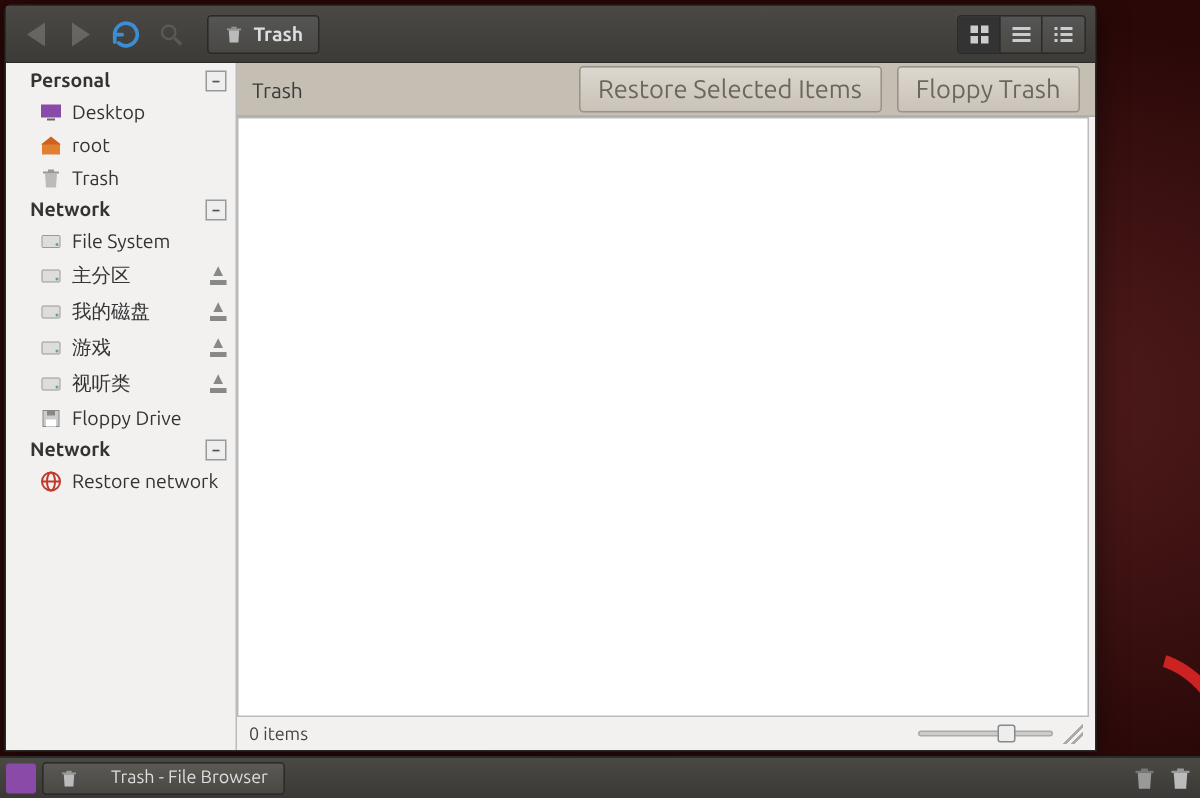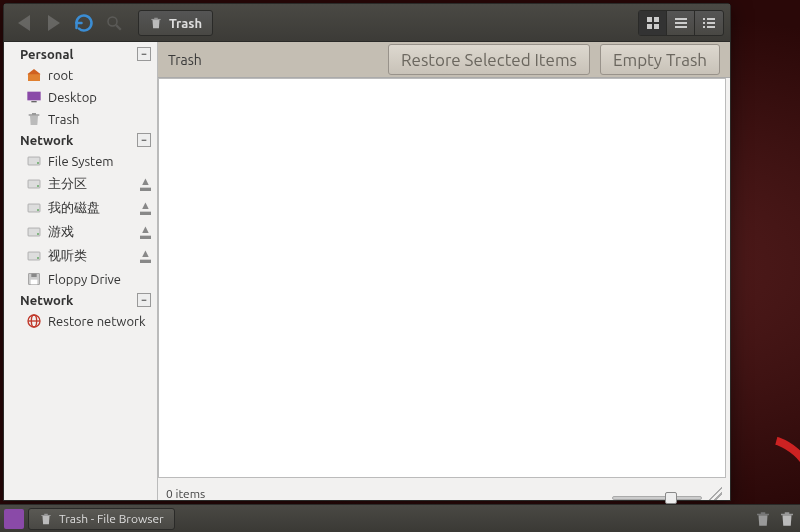--- a/index.html
+++ b/index.html
@@ -36,29 +36,29 @@
 .side-icon { width: 16px; height: 16px; flex-shrink: 0; display: flex; align-items: center; justify-content: center; }
 .eject { margin-left: auto; cursor: pointer; color: #888; font-size: 11px; }
 
 .main { flex: 1; display: flex; flex-direction: column; }
 .content-header { background: #c4beb3; height: 36px; display: flex; align-items: center; padding: 0 10px; gap: 6px; border-bottom: 1px solid #aaa; }
 .breadcrumb { color: #3a3a3a; font-size: 14px; }
 .hdr-btn { margin-left: auto; }
 .gbtn { background: linear-gradient(#ddd8cf,#c8c2b8); border: 1px solid #98928a; border-radius: 3px; padding: 5px 12px; color: #6b675f; font-size: 17px; cursor: pointer; }
 .gbtn + .gbtn { margin-left: 4px; }
 .content { flex: 1; background: #fff; border: 1px solid #bbb; margin: 0 4px 0 0; }
-.statusbar { height: 22px; display: flex; align-items: flex-end; padding: 0 8px; font-size: 12px; color: #444; background: #f2f1f0; }
+.statusbar { height: 22px; display: flex; align-items: center; padding: 0 8px; font-size: 12px; color: #444; background: #f2f1f0; }
 .zoom { margin-left: auto; display: flex; align-items: center; gap: 4px; }
 .zoom-track { width: 90px; height: 4px; background: #ccc; border: 1px solid #aaa; border-radius: 2px; position: relative; }
 .zoom-handle { position: absolute; top: -5px; left: 52px; width: 12px; height: 12px; background: #eee; border: 1px solid #888; border-radius: 2px; cursor: pointer; }
 .resize-grip { margin-left: 6px; width: 14px; height: 14px; background: linear-gradient(135deg, transparent 50%, #aaa 50%, #aaa 60%, transparent 60%, transparent 70%, #aaa 70%, #aaa 80%, transparent 80%); }
 
 .taskbar { position: absolute; left: 0; bottom: 0; width: 100%; height: 28px; background: linear-gradient(#4a4944,#3a3935); display: flex; align-items: center; padding: 0 4px; gap: 4px; border-top: 1px solid #2a2a28; }
 .task-launcher { width: 20px; height: 20px; background: #8a4aa8; border-radius: 2px; cursor: pointer; }
-.task-item { display: flex; align-items: center; gap: 6px; background: linear-gradient(#5a5954,#494844); border: 1px solid #2a2a28; border-radius: 3px; padding: 2px 10px; height: 22px; cursor: pointer; color: #ddd; font-size: 12px; }
+.task-item { display: flex; align-items: center; gap: 21px; background: linear-gradient(#5a5954,#494844); border: 1px solid #2a2a28; border-radius: 3px; padding: 2px 10px; height: 22px; cursor: pointer; color: #ddd; font-size: 12px; }
 .tray { margin-left: auto; display: flex; gap: 6px; align-items: center; }
 .tray-icon { width: 18px; height: 18px; cursor: pointer; }
 
 svg { display: block; }
 </style>
 </head>
 <body>
 
 <div class="desktop-bg"></div>
 <div class="red-curve"></div>
@@ -123,34 +123,34 @@
 
   <div class="body">
     <div class="sidebar" id="sidebar">
         <div class="side-header">
           <span>Personal</span>
           <div class="collapse-btn">−</div>
         </div>
         <div class="side-item">
           <span class="side-icon">
             <svg width="16" height="16" viewBox="0 0 24 24">
+              <rect x="2" y="4" width="20" height="13" fill="#8a4aa8"></rect>
+              <rect x="8" y="18" width="8" height="2" fill="#666"></rect>
+            </svg>
+          </span>
+          <span>Desktop</span>
+        </div>
+        <div class="side-item">
+          <span class="side-icon">
+            <svg width="16" height="16" viewBox="0 0 24 24">
               <rect x="3" y="10" width="18" height="11" fill="#e08030"></rect>
               <path d="M2 11L12 3l10 8" fill="#d06020"></path>
             </svg>
           </span>
           <span>root</span>
-        </div>
-        <div class="side-item">
-          <span class="side-icon">
-            <svg width="16" height="16" viewBox="0 0 24 24">
-              <rect x="2" y="4" width="20" height="13" fill="#8a4aa8"></rect>
-              <rect x="8" y="18" width="8" height="2" fill="#666"></rect>
-            </svg>
-          </span>
-          <span>Desktop</span>
         </div>
         <div class="side-item">
           <span class="side-icon">
             <svg width="16" height="16" viewBox="0 0 24 24">
               <path fill="#bbb" d="M6 7h12l-1 14H7z"></path>
               <path fill="#999" d="M4 5h16v2H4z M9 3h6v2H9z"></path>
             </svg>
           </span>
           <span>Trash</span>
         </div>
@@ -229,21 +229,21 @@
               <line x1="3" y1="12" x2="21" y2="12" stroke="#c0392b" stroke-width="2"></line>
             </svg>
           </span>
           <span>Restore network</span>
         </div>
       </div>
     <div class="main">
       <div class="content-header">
         <span class="breadcrumb">Trash</span>
         <button class="gbtn hdr-btn">Restore Selected Items</button>
-        <button class="gbtn">Empty Trash</button>
+        <button class="gbtn">Floppy Trash</button>
       </div>
       <div class="content"></div>
       <div class="statusbar">
         <span>0 items</span>
         <div class="zoom">
           <div class="zoom-track">
             <div class="zoom-handle"></div>
           </div>
         </div>
         <div class="resize-grip"></div>

